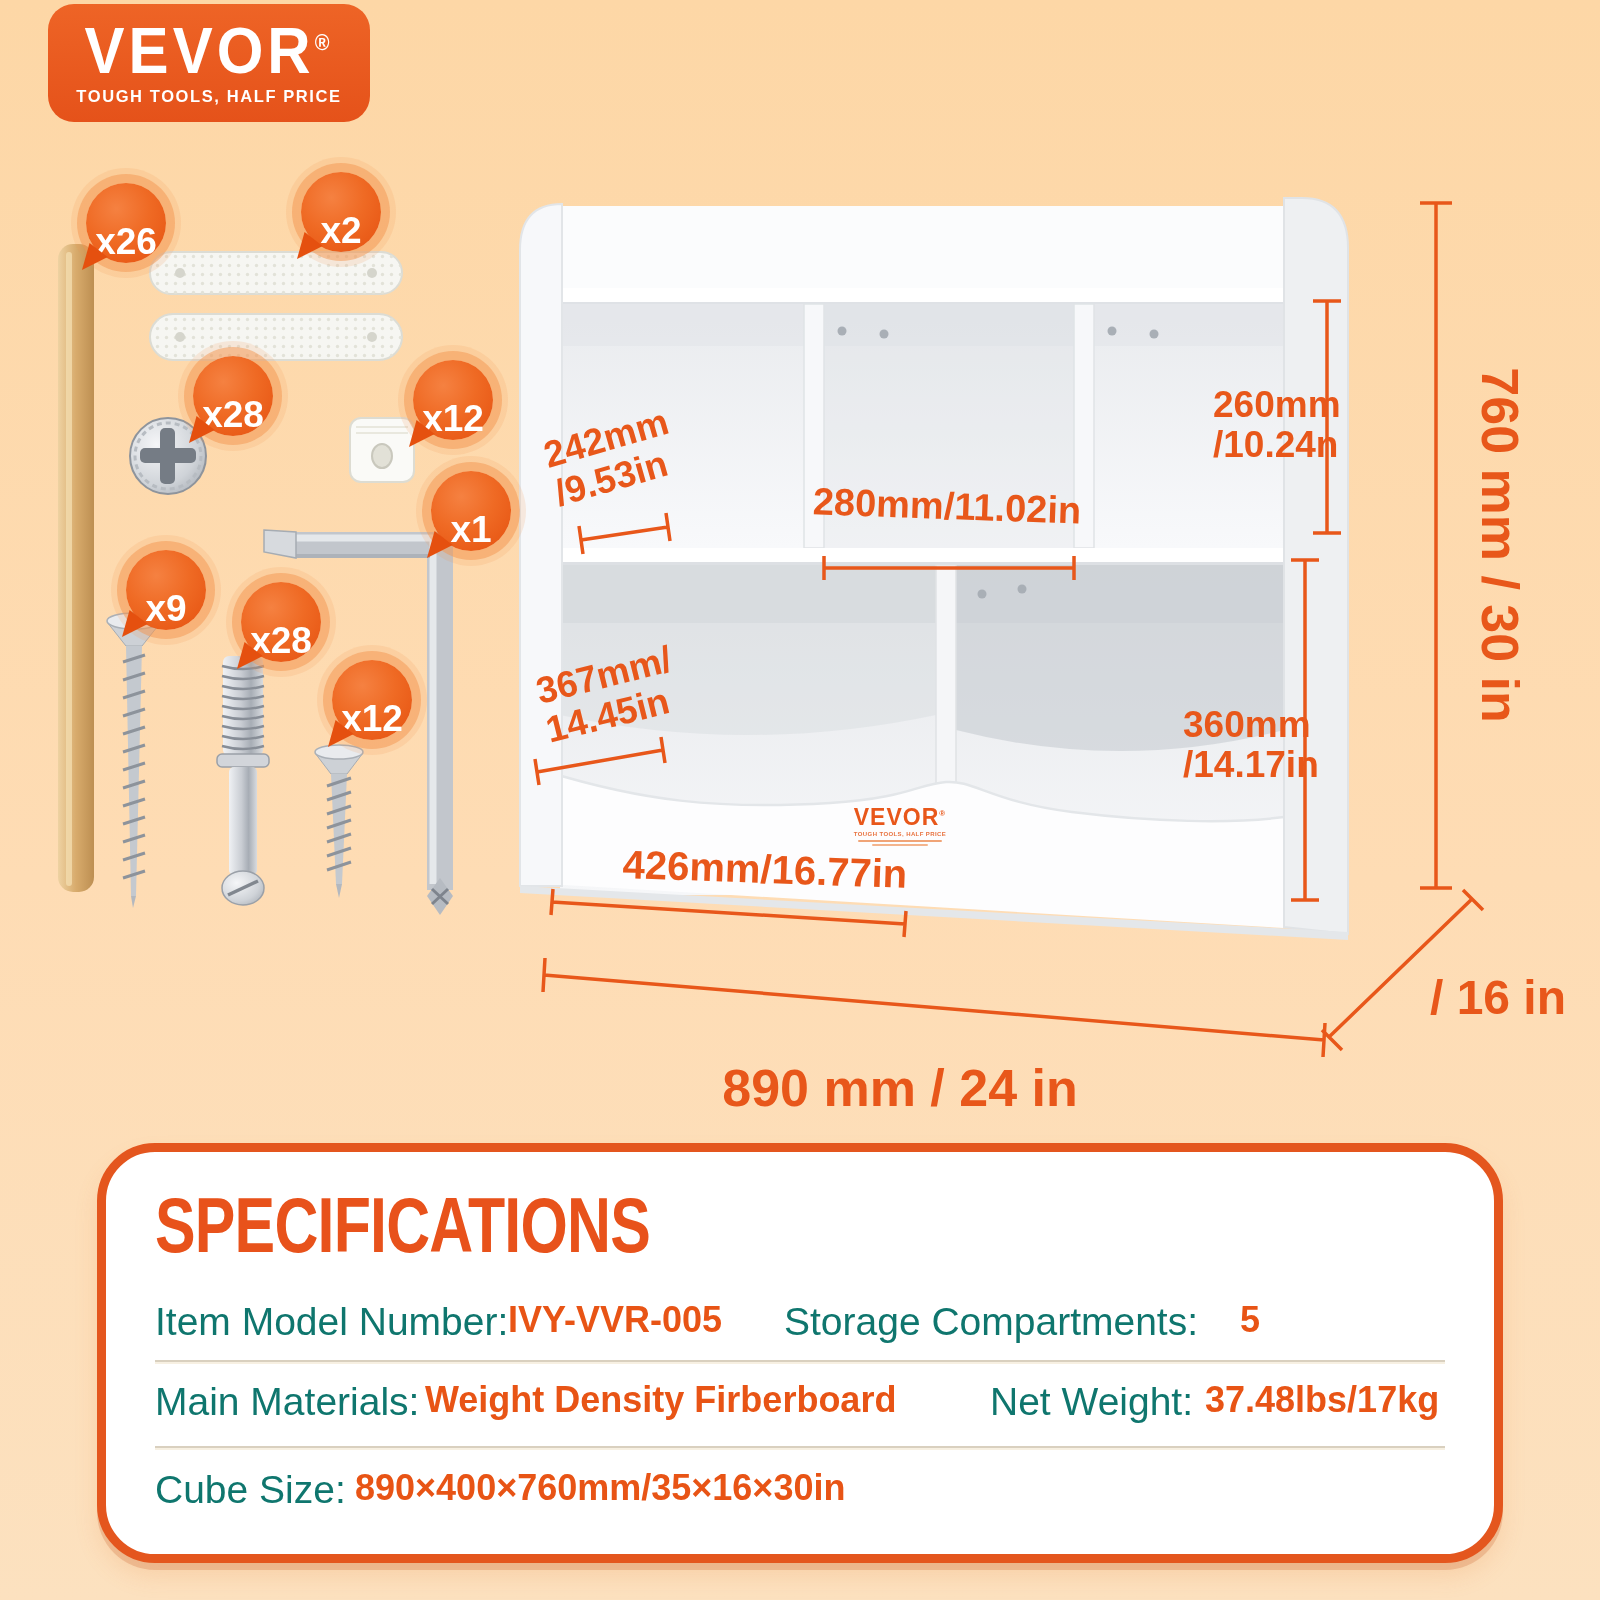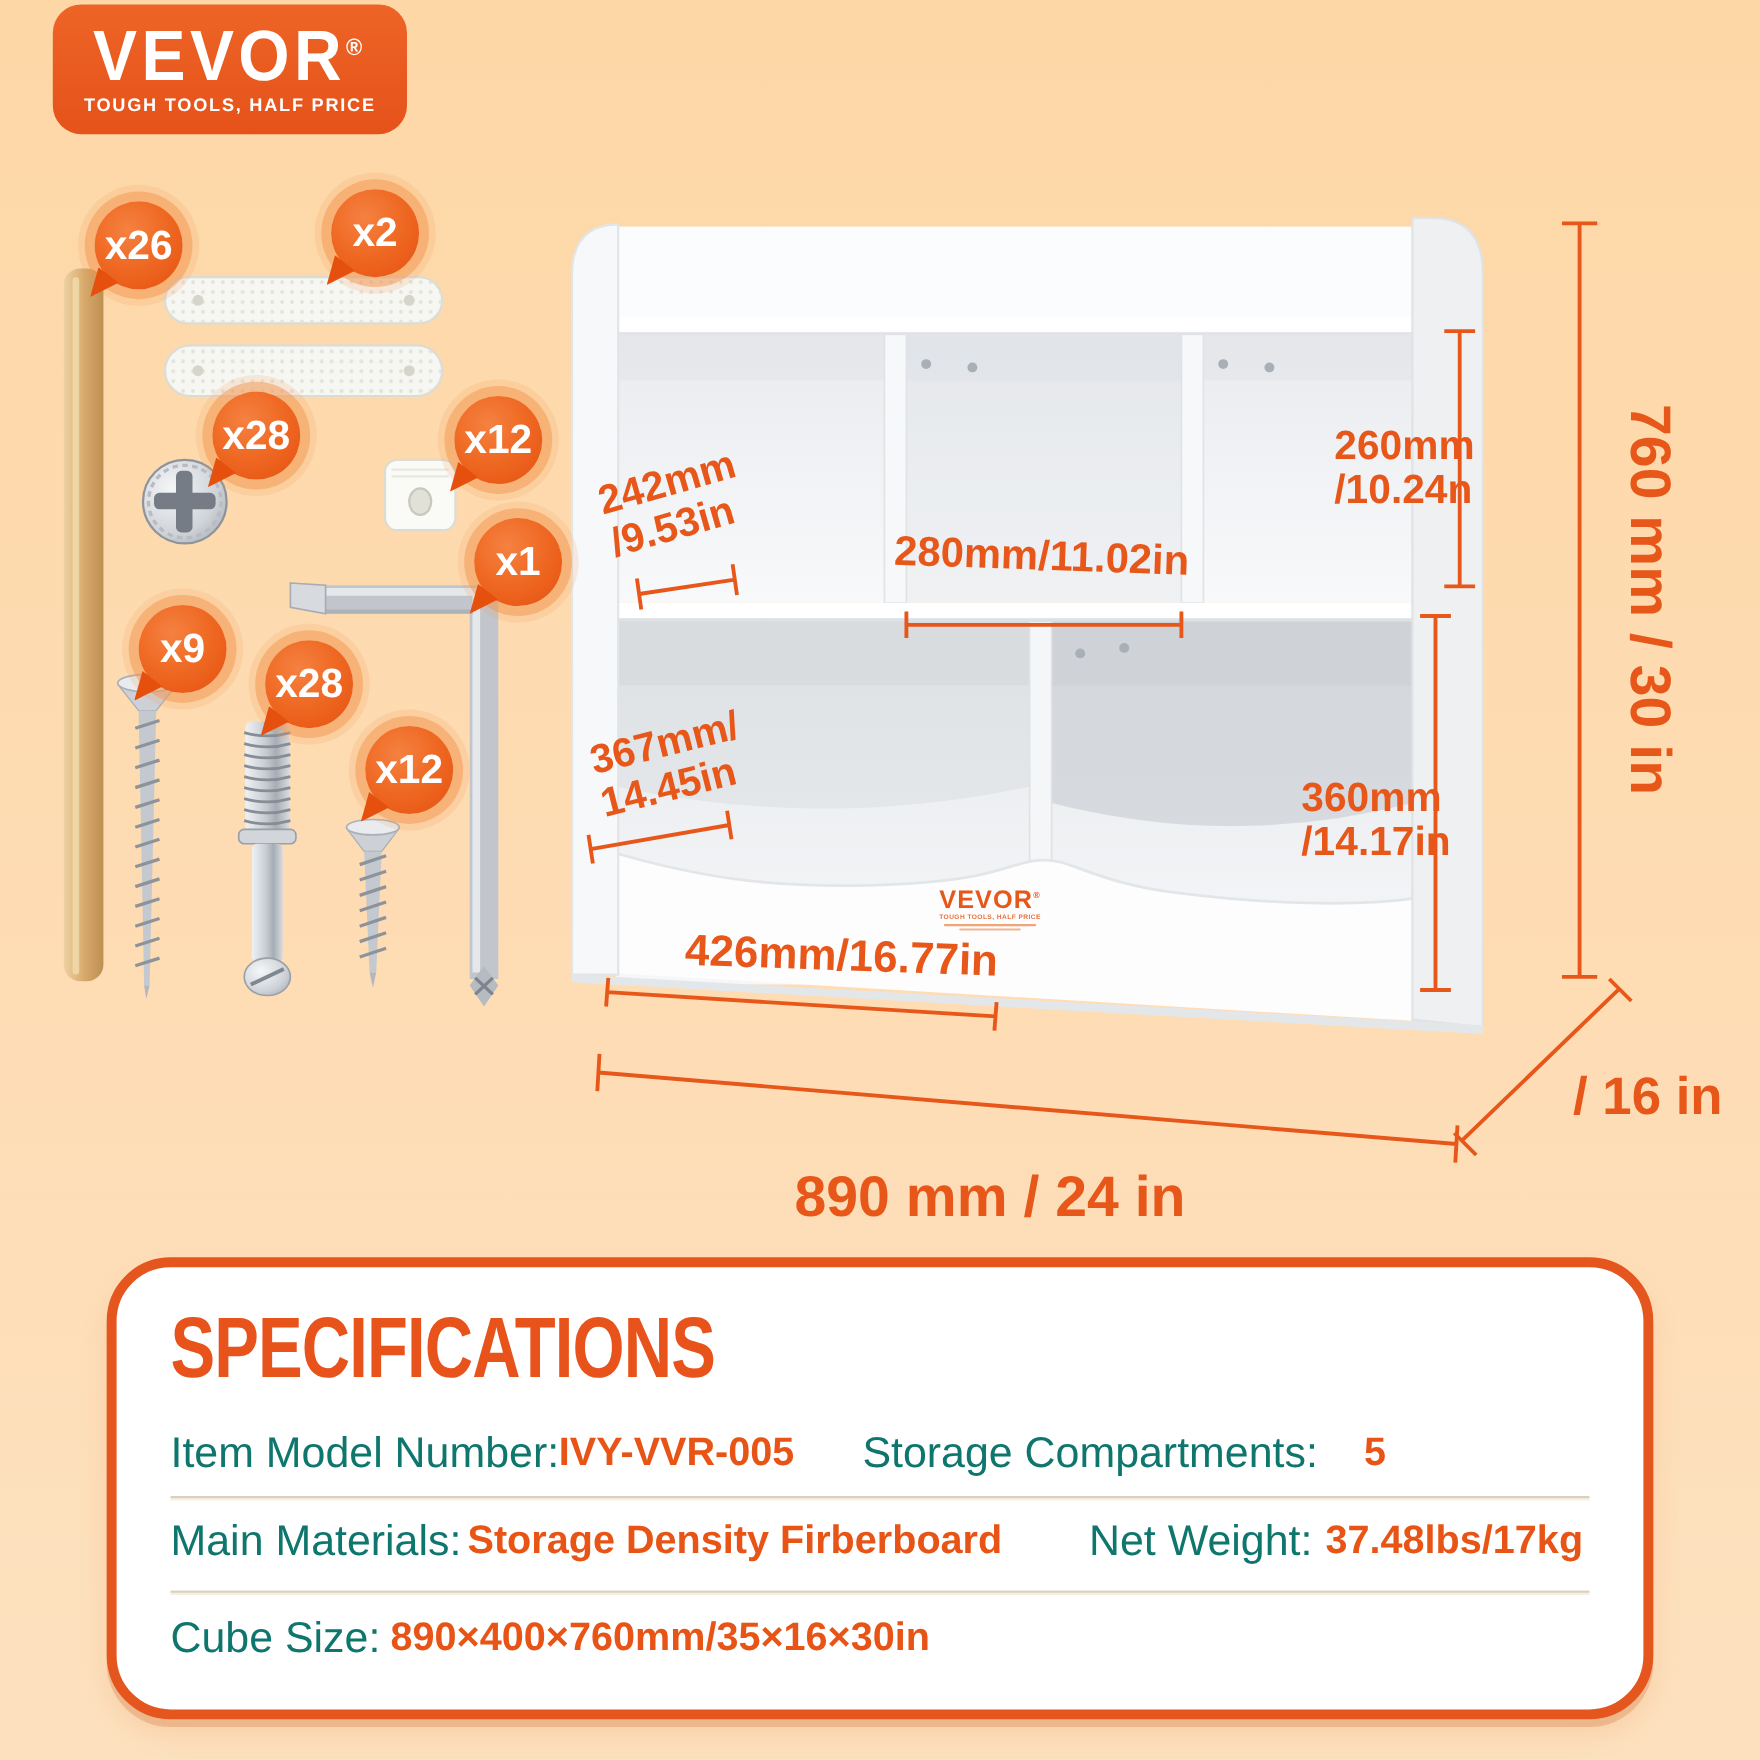--- a/index.html
+++ b/index.html
@@ -12,21 +12,21 @@
   
   .logo{left:48px;top:4px;width:322px;height:118px;background:linear-gradient(180deg,#ee6426,#e5521a);
         border-radius:26px;display:flex;flex-direction:column;align-items:center;justify-content:center;color:#fff;}
   .logo-main{font-size:60px;font-weight:800;letter-spacing:4px;line-height:1;transform:scaleY(1.08);}
   .logo-reg{font-size:20px;vertical-align:super;font-weight:700;}
   .logo-tag{font-size:16.5px;font-weight:700;letter-spacing:1.6px;margin-top:6px;}
   
   .bubble{width:80px;height:80px;border-radius:50%;
     background:radial-gradient(circle at 38% 32%,#f58141 0%,#ef6a24 45%,#e5500f 100%);
     box-shadow:0 0 0 9px rgba(243,150,80,.50),0 0 0 15px rgba(243,150,80,.16);
-    display:flex;align-items:center;justify-content:center;color:#fff;font-size:37px;font-weight:700;}
+    display:flex;align-items:flex-end;justify-content:center;color:#fff;font-size:37px;font-weight:700;}
   .bubble::after{content:'';position:absolute;left:-4px;bottom:-7px;width:27px;height:27px;
     background:#e5500f;clip-path:polygon(0% 100%,28% 0%,95% 52%);}
   
   .dim{color:#e8571a;font-weight:700;line-height:1.08;white-space:nowrap;}
   .f37{font-size:37px;} .f38{font-size:38px;} .f40{font-size:40px;} .f48{font-size:48px;} .f52{font-size:52px;}
   .ctr{text-align:center;}
   
   .print{left:848px;top:806px;width:104px;text-align:center;color:#e8halt;}
   .print-name{color:#e8571a;font-size:23px;font-weight:800;letter-spacing:1px;line-height:1;}
   .print-reg{font-size:8px;vertical-align:super;}
@@ -253,19 +253,19 @@
 <div class="abs panel"></div>
 <div class="abs spec-title">SPECIFICATIONS</div>
 
 <span class="abs spec-label" style="left:155px;top:1300px">Item Model Number:</span>
 <span class="abs spec-value" style="left:508px;top:1299px">IVY-VVR-005</span>
 <span class="abs spec-label" style="left:784px;top:1300px">Storage Compartments:</span>
 <span class="abs spec-value" style="left:1240px;top:1299px">5</span>
 <div class="abs rule" style="top:1360px"></div>
 
 <span class="abs spec-label" style="left:155px;top:1380px">Main Materials:</span>
-<span class="abs spec-value" style="left:425px;top:1379px">Storage Density Firberboard</span>
+<span class="abs spec-value" style="left:425px;top:1379px">Weight Density Firberboard</span>
 <span class="abs spec-label" style="left:990px;top:1380px">Net Weight:</span>
 <span class="abs spec-value" style="left:1205px;top:1379px">37.48lbs/17kg</span>
 <div class="abs rule" style="top:1446px"></div>
 
 <span class="abs spec-label" style="left:155px;top:1468px">Cube Size:</span>
 <span class="abs spec-value" style="left:355px;top:1467px">890×400×760mm/35×16×30in</span>
 
 </body></html>

